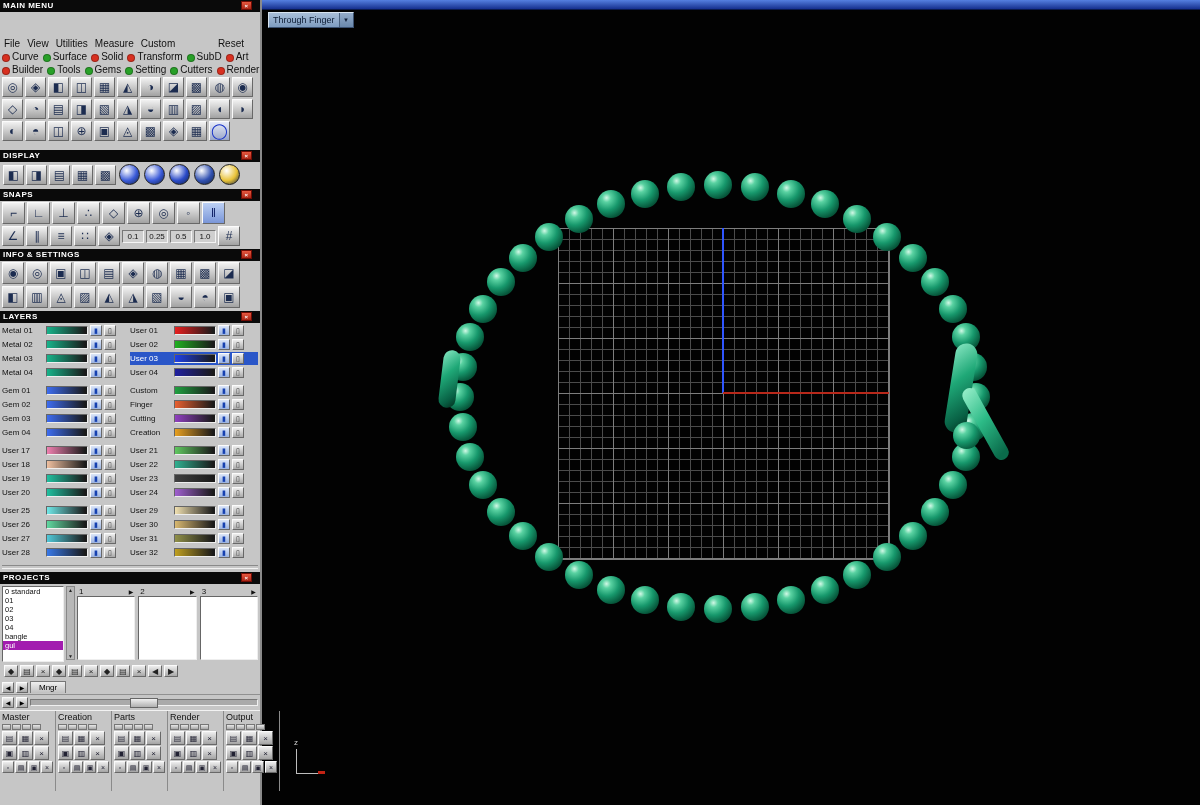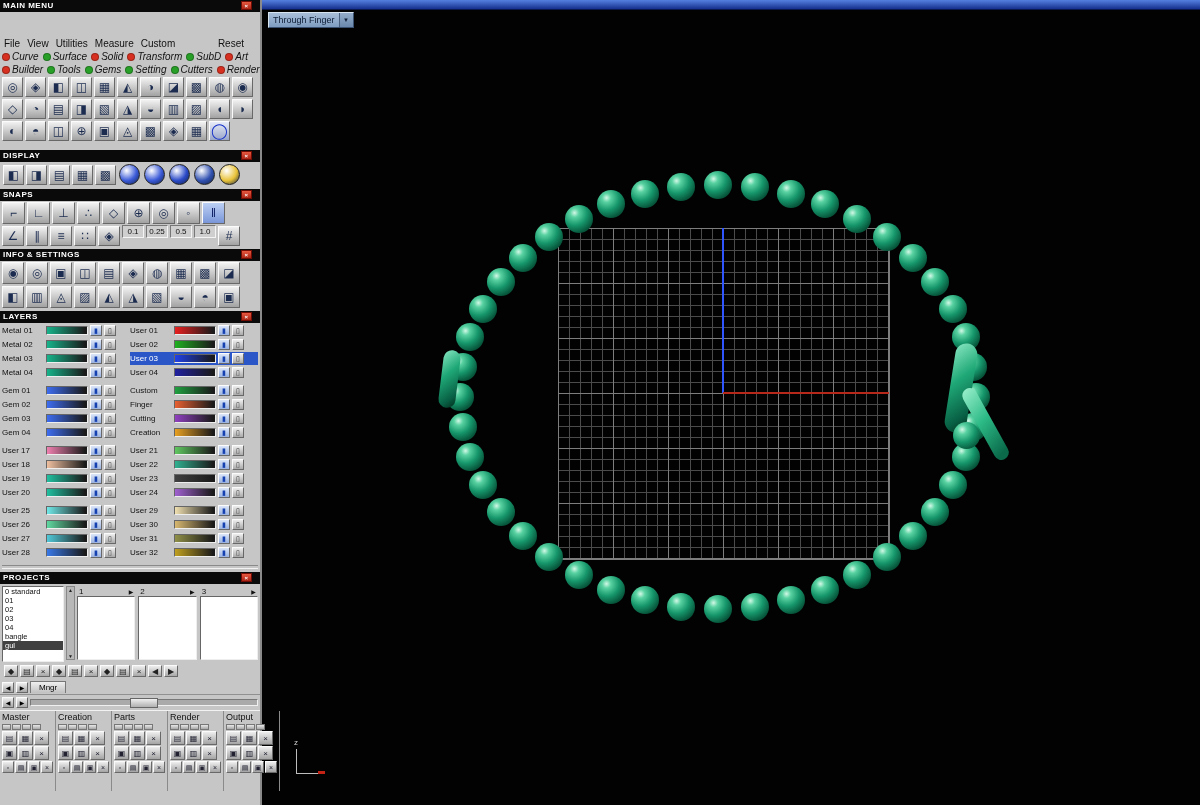--- a/index.html
+++ b/index.html
@@ -10,21 +10,21 @@
   #left-panel{position:absolute;left:0;top:0;width:262px;height:805px;background:#c6c6c6;
     border-right:2px solid #8a8a8a;box-sizing:border-box;z-index:10;}
   .hdr{position:relative;height:12px;background:#0a0a0a;color:#fff;font-size:8px;font-weight:bold;
     letter-spacing:.5px;line-height:12px;padding-left:3px;}
   .hdr-x{position:absolute;right:8px;top:1px;width:11px;height:9px;background:linear-gradient(180deg,#e85840,#a82414);
     border:1px solid #700c04;color:#fff;font-size:6px;line-height:8px;text-align:center;box-sizing:border-box;}
   .menu-row{display:flex;gap:7px;padding:2px 4px 1px 4px;font-size:10px;color:#111;}
   .menu-row .menu-item{cursor:default;margin-top:24px;}
   .menu-row .menu-item:last-child{margin-left:auto;margin-right:12px;}
   .cat-row{display:flex;gap:4px;padding:1px 2px;font-size:10px;color:#111;align-items:center;}
-  .cat-item{display:flex;align-items:center;gap:2px;font-style:italic;}
+  .cat-item{display:flex;align-items:flex-end;gap:2px;}
   .dot{width:6px;height:6px;border-radius:50%;display:inline-block;border:1px solid #00000044;}
   .tb-row{display:flex;flex-wrap:nowrap;padding:0 1px;}
   .icon-btn{width:21px;height:20px;display:inline-flex;align-items:center;justify-content:center;
     font-size:12px;color:#1c2c50;background:linear-gradient(180deg,#f2f2f2,#a2a2a2);
     border:1px solid;border-color:#fbfbfb #686868 #686868 #fbfbfb;margin:1px;box-sizing:border-box;}
   .icon-btn.big-o{color:#1530c8;font-size:15px;font-weight:bold;background:linear-gradient(180deg,#e8ecf8,#9aa6c8);}
   .disp-icons{display:flex;padding:1px 2px;align-items:center;}
   .sphere-icon{width:19px;height:19px;border-radius:50%;margin:1px 2px;display:inline-block;border:1px solid #222;}
   .dd-row{display:flex;gap:2px;padding:1px 2px;}
   .dropdown{flex:1;height:13px;background:#1c1c1c;color:#e8e8e8;font-size:9px;line-height:12px;
@@ -53,21 +53,21 @@
   .mini{width:12px;height:11px;margin-left:2px;font-size:7px;line-height:10px;text-align:center;
     background:linear-gradient(180deg,#eee,#aaa);border:1px solid;border-color:#fbfbfb #686868 #686868 #fbfbfb;box-sizing:border-box;}
   .mini.b1{color:#1540b0;background:linear-gradient(180deg,#dce6f8,#9ab2e0);}
   .mini.b2{color:#333;}
   .layer-divider{height:2px;border-top:1px solid #8a8a8a;border-bottom:1px solid #f2f2f2;margin:1px 2px 3px 2px;}
 
   .proj-content{display:flex;padding:2px;gap:2px;}
   .proj-list{width:60px;height:74px;background:#fff;border:1px solid;border-color:#666 #eee #eee #666;
     font-size:7.5px;color:#111;overflow:hidden;}
   .plist-item{padding:0 2px;line-height:9px;white-space:nowrap;}
-  .plist-item.selected{background:#404040;color:#fff;}
+  .plist-item.selected{background:#a21caf;color:#fff;}
   .proj-scroll{width:9px;height:74px;background:#b8b8b8;border:1px solid #888;display:flex;flex-direction:column;
     justify-content:space-between;align-items:center;font-size:5px;color:#222;box-sizing:border-box;}
   .proj-slots{display:flex;gap:3px;flex:1;}
   .slot{flex:1;}
   .slot-hd{display:flex;justify-content:space-between;align-items:center;font-size:8px;color:#111;padding:0 2px;height:10px;}
   .slot-arrow{font-size:6px;}
   .slot-box{height:62px;background:#fff;border:1px solid;border-color:#666 #eee #eee #666;}
   .proj-btn-row{display:flex;gap:2px;padding:1px 4px;align-items:center;}
   .pbtn{width:14px;height:12px;font-size:8px;line-height:11px;text-align:center;color:#222;
     background:linear-gradient(180deg,#eee,#a8a8a8);border:1px solid;border-color:#fbfbfb #686868 #686868 #fbfbfb;box-sizing:border-box;}
@@ -269,21 +269,21 @@
         <span class="icon-btn snap active">‖</span>
       </div>
     <div class="snap-row">
       <span style="display:flex">
           <span class="icon-btn snap2">∠</span>
           <span class="icon-btn snap2">∥</span>
           <span class="icon-btn snap2">≡</span>
           <span class="icon-btn snap2">∷</span>
           <span class="icon-btn snap2">◈</span>
         </span>
-      <span style="display:flex;">
+      <span style="display:flex;align-items:center">
           <span class="val-box">0.1</span>
           <span class="val-box">0.25</span>
           <span class="val-box">0.5</span>
           <span class="val-box">1.0</span>
           <span class="icon-btn snap2">#</span>
         </span>
     </div>
 
     <div class="hdr" style="margin-top:2px">
       <span>INFO &amp; SETTINGS</span>

